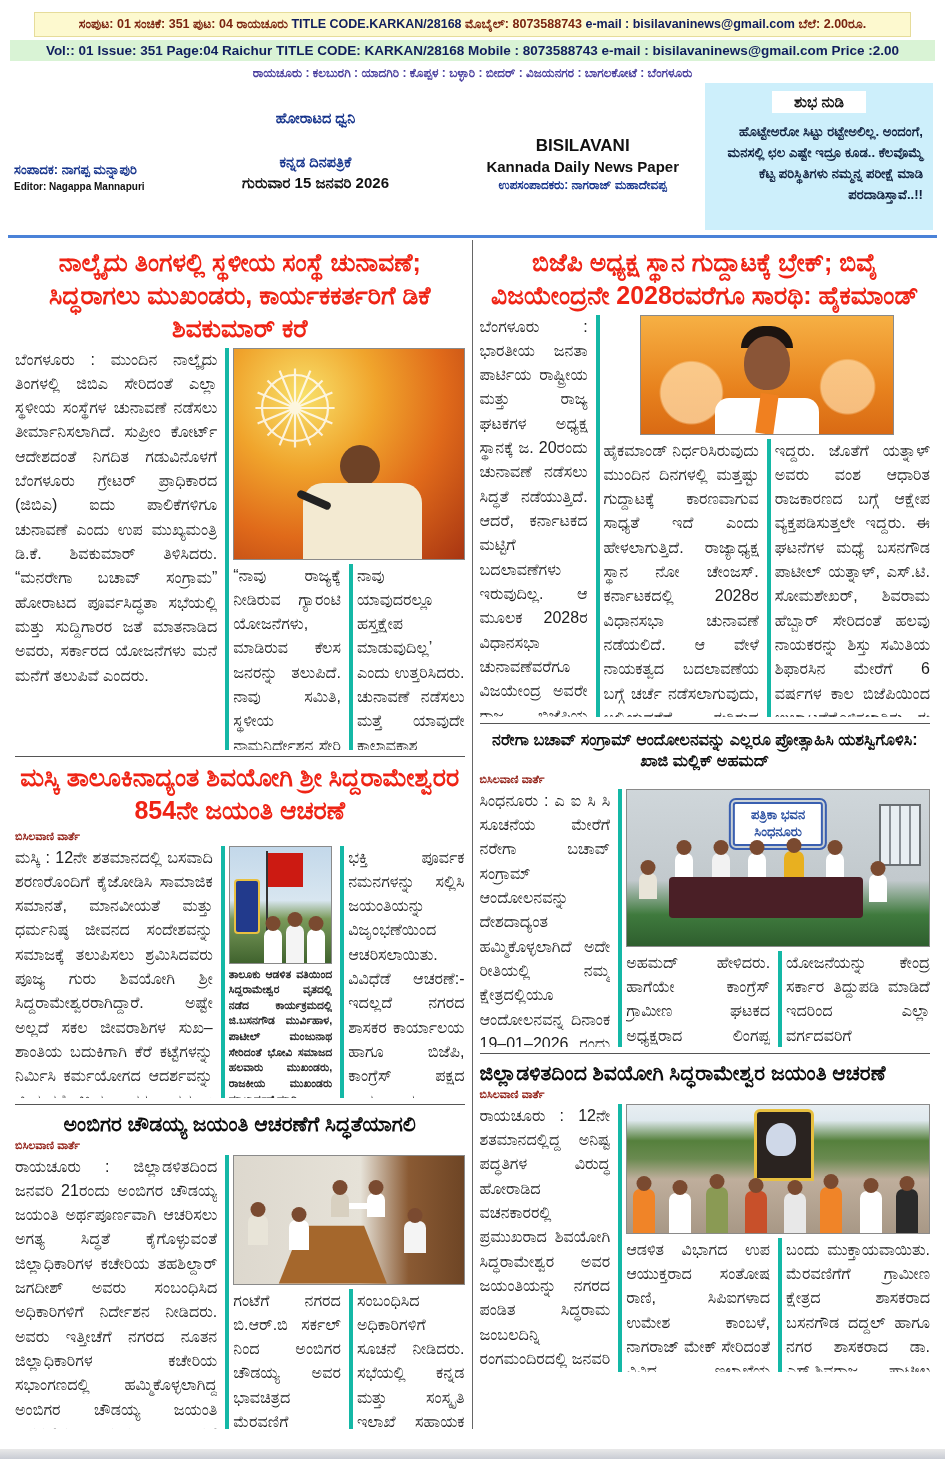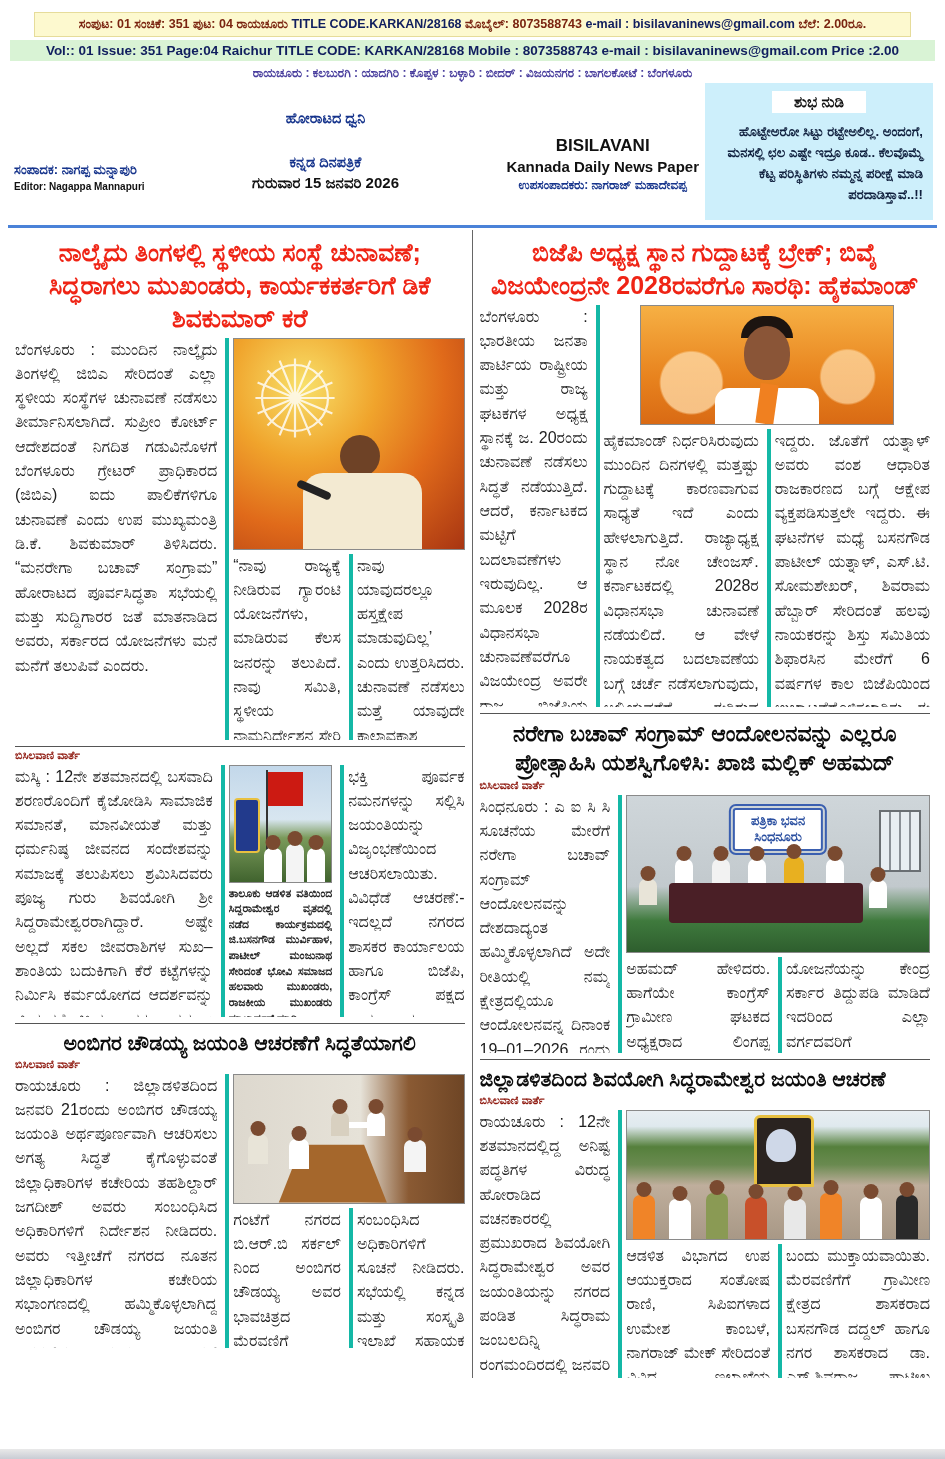--- a/index.html
+++ b/index.html
@@ -21,31 +21,31 @@
   .editor-kn{color:#16348c;font-weight:bold;font-size:13px;}
   .editor-en{color:#111;font-weight:bold;font-size:10px;margin-top:3px;}
   .mast-center{text-align:center;}
   .tagline{color:#16348c;font-weight:bold;font-size:14.5px;line-height:1.35;margin-top:24px;}
   .mast-date{color:#111;font-weight:800;font-size:15px;margin-top:2px;}
   .mast-right{text-align:center;margin-top:48px;}
   .name-en{font-weight:800;font-size:17px;color:#111;}
   .sub-en{font-weight:800;font-size:15px;color:#111;margin-top:2px;}
   .subeditor{color:#16348c;font-weight:bold;font-size:12px;margin-top:3px;}
   
-  .quote-box{width:228px;background:#cdeffb;margin-left:0;padding:8px 10px 14px;box-sizing:border-box;
+  .quote-box{width:228px;background:#cdeffb;margin-left:20px;padding:8px 10px 24px;box-sizing:border-box;
              display:flex;flex-direction:column;align-items:center;}
   .quote-title{background:#fff;padding:2px 22px;font-weight:800;font-size:15px;color:#111;}
   .quote-text{font-weight:bold;font-size:13.2px;line-height:1.6;text-align:right;color:#10203e;margin-top:8px;}
   .rule-blue{height:3px;background:#4a82d8;margin:5px 0 0;}
   
   .content{display:flex;margin-top:2px;}
   .half{width:50%;box-sizing:border-box;padding:2px 7px 0;}
   .half.left{border-right:1px solid #666;}
   .headline-red{color:#ef2415;font-weight:800;text-align:center;font-size:25px;line-height:1.32;margin:4px 0 3px;}
-  .headline-black{color:#0d0d0d;font-weight:800;text-align:center;font-size:22px;line-height:1.32;margin:5px 0 2px;}
+  .headline-black{color:#0d0d0d;font-weight:800;text-align:center;font-size:16px;line-height:1.32;margin:5px 0 2px;}
   .headline-sm{font-size:20.5px;}
   .byline{color:#8f1a10;font-weight:800;font-size:11px;margin:1px 0 3px;}
   .body-flex{display:flex;align-items:stretch;}
   .body-flex > * + *{border-left:4px solid #14b8a6;padding-left:4px;margin-left:8px;}
   .bcol{flex:1;font-size:16px;line-height:1.52;text-align:justify;overflow:hidden;color:#1c1c1c;}
   .rblock{flex:1;display:flex;flex-direction:column;min-width:0;}
   .under{flex:1;overflow:hidden;margin-top:4px;}
   .hsep{border-top:1px solid #555;margin:6px 0 2px;}
   .caption{font-size:10.8px;line-height:1.45;font-weight:600;color:#222;text-align:justify;margin-top:3px;overflow:hidden;}
   
@@ -138,20 +138,21 @@
               <div class="bcol">“ನಾವು ರಾಜ್ಯಕ್ಕೆ ನೀಡಿರುವ ಗ್ಯಾರಂಟಿ ಯೋಜನೆಗಳು, ಮಾಡಿರುವ ಕೆಲಸ ಜನರನ್ನು ತಲುಪಿದೆ. ನಾವು ಸಮಿತಿ, ಸ್ಥಳೀಯ ನಾಮನಿರ್ದೇಶನ ಸೇರಿ ಕಾರ್ಯಕರ್ತರಿಗೆ ಈಗಾಗಲೇ ನೀಡಿದ್ದೇವೆ. 600 ಜನ ಮಟ್ಟದ ನಾಮನಿರ್ದೇಶನ ಮಾಡಿಸಿ ಉಳಿದ ಎಲ್ಲಾ ಹಂಚಿಕೆ ಮಾಡಿದೆ. ಈ ಪಟ್ಟಿಯೂ ಆಗಿದ್ದು, ಸಣ್ಣಪುಟ್ಟ ಬದಲಾವಣೆ ಮಾತ್ರ ಬಾಕಿ. ಇದುವರೆಗೂ ನಾವು 20 ಡಿಸಿಎಂ ಅಧ್ಯಕ್ಷರು, 25 ಪದಾಧಿಕಾರಿ</div>
               <div class="bcol">ನಾವು ಯಾವುದರಲ್ಲೂ ಹಸ್ತಕ್ಷೇಪ ಮಾಡುವುದಿಲ್ಲ’ ಎಂದು ಉತ್ತರಿಸಿದರು. ಚುನಾವಣೆ ನಡೆಸಲು ಮತ್ತೆ ಯಾವುದೇ ಕಾಲಾವಕಾಶ ಕೇಳುವುದಿಲ್ಲ. ಚುನಾವಣೆ ನಡೆಸುವುದು ನಮ್ಮ ಕರ್ತವ್ಯ. ಕಾರ್ಯಕರ್ತರಿಗೆ ಅಧಿಕಾರ ಕೊಡಲು, ಹೊಸ ನಾಯಕರನ್ನು ತಯಾರು ಮಾಡುತ್ತಿದ್ದೇವೆ. ನಾವು ಮಾಡುತ್ತಿರುವ ಕೆಲಸಕ್ಕೆ ಜನ ಬೆಂಬಲ ನೀಡುವ ವಿಶ್ವಾಸವಿದೆ. ನಾವು ಎಲ್ಲಾ ಪಾಲಿಕೆಗಳಲ್ಲೂ ಗೆಲ್ಲುತ್ತೇವೆ’ ಎಂದು ವಿಶ್ವಾಸ ವ್ಯಕ್ತಪಡಿಸಿದರು.</div>
             </div>
           </div>
         </div>
       </div>
 
       <div class="hsep"></div>
 
       <div>
+        <h2 class="headline-red">ಮಸ್ಕಿ ತಾಲೂಕಿನಾದ್ಯಂತ ಶಿವಯೋಗಿ ಶ್ರೀ ಸಿದ್ದರಾಮೇಶ್ವರರ 854ನೇ ಜಯಂತಿ ಆಚರಣೆ</h2>
         <div class="byline">ಬಿಸಿಲವಾಣಿ ವಾರ್ತೆ</div>
         <div class="body-flex b-a3">
           <div class="bcol" style="flex:0 0 44%;">ಮಸ್ಕಿ : 12ನೇ ಶತಮಾನದಲ್ಲಿ ಬಸವಾದಿ ಶರಣರೊಂದಿಗೆ ಕೈಜೋಡಿಸಿ ಸಾಮಾಜಿಕ ಸಮಾನತೆ, ಮಾನವೀಯತೆ ಮತ್ತು ಧರ್ಮನಿಷ್ಠ ಜೀವನದ ಸಂದೇಶವನ್ನು ಸಮಾಜಕ್ಕೆ ತಲುಪಿಸಲು ಶ್ರಮಿಸಿದವರು ಪೂಜ್ಯ ಗುರು ಶಿವಯೋಗಿ ಶ್ರೀ ಸಿದ್ದರಾಮೇಶ್ವರರಾಗಿದ್ದಾರೆ. ಅಷ್ಟೇ ಅಲ್ಲದೆ ಸಕಲ ಜೀವರಾಶಿಗಳ ಸುಖ–ಶಾಂತಿಯ ಬದುಕಿಗಾಗಿ ಕೆರೆ ಕಟ್ಟೆಗಳನ್ನು ನಿರ್ಮಿಸಿ ಕರ್ಮಯೋಗದ ಆದರ್ಶವನ್ನು ಜೀವಂತಗೊಳಿಸಿದ ಅವರು, ಸಮಾಜ ಪರಿವರ್ತನೆಯ ಮಹಾನ್ ದೀಪವಾಗಿದ್ದರು. ಅವರ ವಚನಗಳು ಮತ್ತು ತತ್ವಚಿಂತನೆಗಳು ಇಂದಿಗೂ ಮಾನವಕುಲಕ್ಕೆ ದಾರಿ ದೀಪವಾಗಿ ಪ್ರೇರಣೆ ನೀಡುತ್ತಿವೆ. ಇಂತಹ 12 ನೇ ಶತಮಾನದ ಪ್ರಥಮ ಶ್ರೇಣಿಯ ವಚನಕಾರರು ಸೊಲ್ಲಾಪುರದ ಶಿವಯೋಗಿ ಶ್ರೀಸಿದ್ಧರಾಮೇಶ್ವರರ 854ನೇ ಜಯಂತ್ಯೋತ್ಸವವನ್ನು ಮಸ್ಕಿ</div>
           <div class="rblock" style="flex:0 0 23%;">
             <div class="photo ph-flag">
               <div style="position:absolute;top:6px;left:38%;width:34%;height:30%;background:#cc1a12;"></div>
               <div style="position:absolute;top:4px;left:36%;width:2px;height:70%;background:#333;"></div>
               <div style="position:absolute;top:28%;left:4%;width:22%;height:44%;background:#223a8c;border:2px solid #e8c040;border-radius:4px;"></div>
               <div class="fig" style="bottom:0;left:34%;width:18px;height:34px;background:#fff;"></div>
               <div class="fig" style="bottom:0;left:55%;width:18px;height:38px;background:#f4f4f4;"></div>

